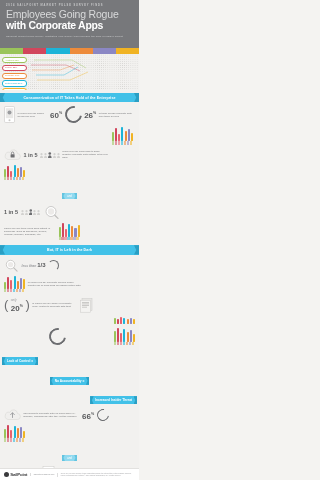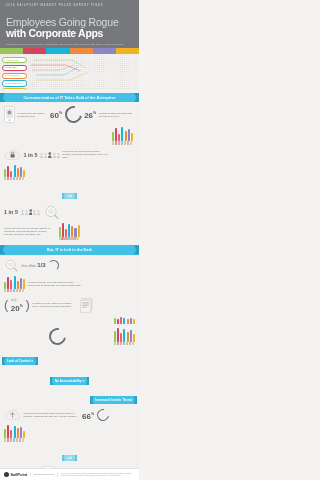--- a/index.html
+++ b/index.html
@@ -25,21 +25,21 @@
     color:#c9cacb;
     font-weight:bold;
     text-transform:uppercase;
     white-space:nowrap;
   }
   .title1 {
     font-size:10.5px;
     color:#d9dadb;
     font-weight:300;
     line-height:11px;
-    margin-top:10px;
+    margin-top:2px;
     letter-spacing:-0.2px;
     white-space:nowrap;
   }
   .title2 {
     font-size:10.5px;
     color:#ffffff;
     font-weight:bold;
     line-height:11px;
     letter-spacing:-0.3px;
     white-space:nowrap;

